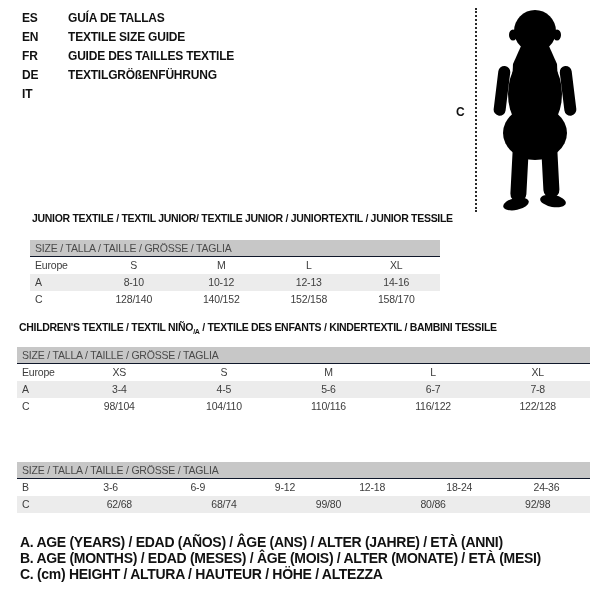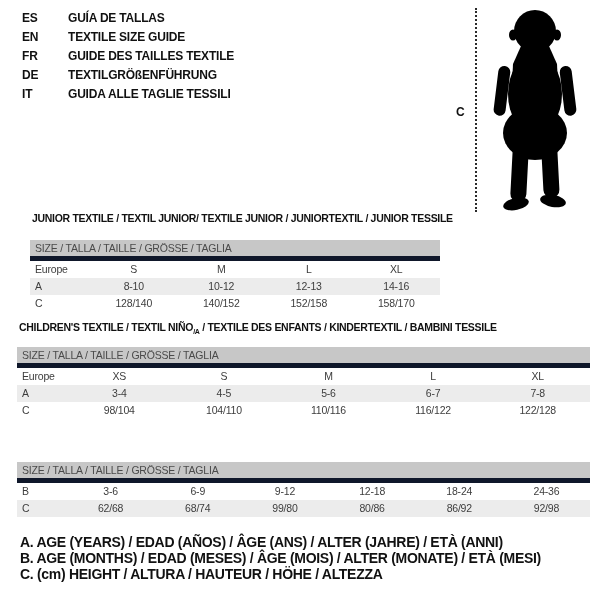--- a/index.html
+++ b/index.html
@@ -22,21 +22,21 @@
   .t1{left:30px;top:211px;width:410px;padding-top:29px;}
   .t2{left:17px;top:320px;width:573px;padding-top:27px;}
   .t3{left:17px;top:424px;width:573px;padding-top:38px;}
   .tbl-title{
     position:absolute;top:0;left:2px;white-space:nowrap;
     font-weight:bold;font-size:10.5px;letter-spacing:-0.3px;line-height:15px;color:#111;
   }
   .tbl-title sub{font-size:7px;}
   .size-bar{
     height:16px;line-height:16px;background:var(--bar-bg,#c7c7c7);
-    border-bottom:5px solid #0f172a;padding-left:5px;
+    border-bottom:1px solid #0f172a;padding-left:5px;
     font-size:10.5px;letter-spacing:-0.2px;color:#4a4a4a;
   }
   .tbl-row{display:flex;height:17px;line-height:17px;font-size:10.5px;letter-spacing:-0.2px;color:#3d3d3d;}
   .tbl-row.shaded{background:var(--row-shade,#ececec);}
   .cell{overflow:hidden;}
   .cell.label{width:55px;padding-left:5px;flex:none;}
   .t2 .cell.label,.t3 .cell.label{width:45px;}
   .cell.val{flex:1;text-align:center;}
   
   .legend-block{position:absolute;left:20px;top:534px;}
@@ -57,21 +57,20 @@
     <div class="lang-row">
       <div class="lang-code">FR</div>
       <div class="lang-title">GUIDE DES TAILLES TEXTILE</div>
     </div>
     <div class="lang-row">
       <div class="lang-code">DE</div>
       <div class="lang-title">TEXTILGRÖßENFÜHRUNG</div>
     </div>
     <div class="lang-row">
       <div class="lang-code">IT</div>
-      <div class="lang-title">GUIDA ALLE TAGLIE TESSILI</div>
     </div>
   </div>
 
 <div class="height-line"></div>
 <div class="figure-label">C</div>
 <svg class="baby-svg" width="100" height="208" viewBox="0 0 100 208">
   <g fill="#000">
 
     <ellipse cx="48" cy="25" rx="21" ry="21"></ellipse>
     <ellipse cx="26" cy="29" rx="4" ry="5.5"></ellipse>
@@ -156,21 +155,20 @@
       <div class="cell val">12-18</div>
       <div class="cell val">18-24</div>
       <div class="cell val">24-36</div>
     </div>
     <div class="tbl-row shaded">
       <div class="cell label">C</div>
       <div class="cell val">62/68</div>
       <div class="cell val">68/74</div>
       <div class="cell val">99/80</div>
       <div class="cell val">80/86</div>
-      <div class="cell val">86/92</div>
       <div class="cell val">92/98</div>
     </div>
   </div>
 
 <div class="legend-block">
     <div class="legend-line">A. AGE (YEARS) / EDAD (AÑOS) / ÂGE (ANS) / ALTER (JAHRE) / ETÀ (ANNI)</div>
     <div class="legend-line">B. AGE (MONTHS) / EDAD (MESES) / ÂGE (MOIS) / ALTER (MONATE) / ETÀ (MESI)</div>
     <div class="legend-line">C. (cm) HEIGHT / ALTURA / HAUTEUR / HÖHE / ALTEZZA</div>
   </div>
 

